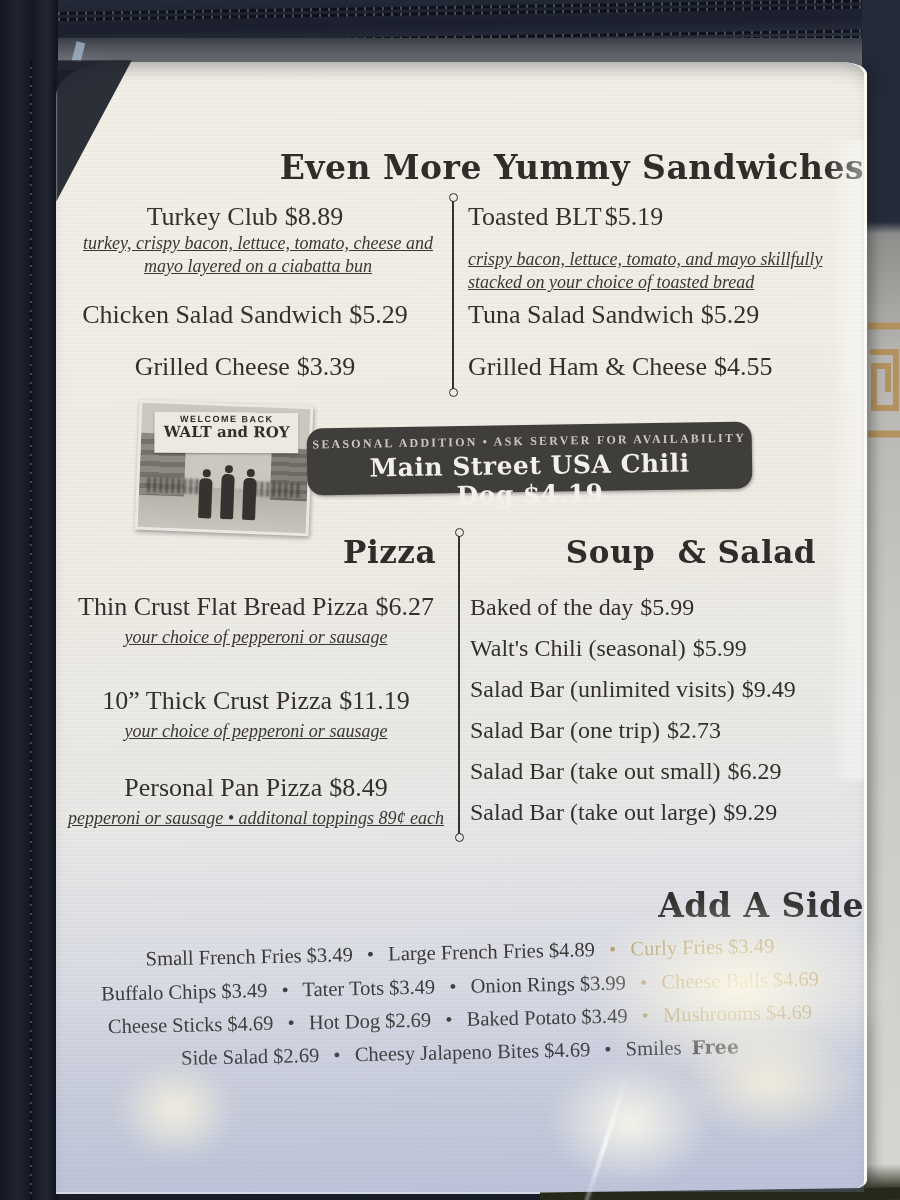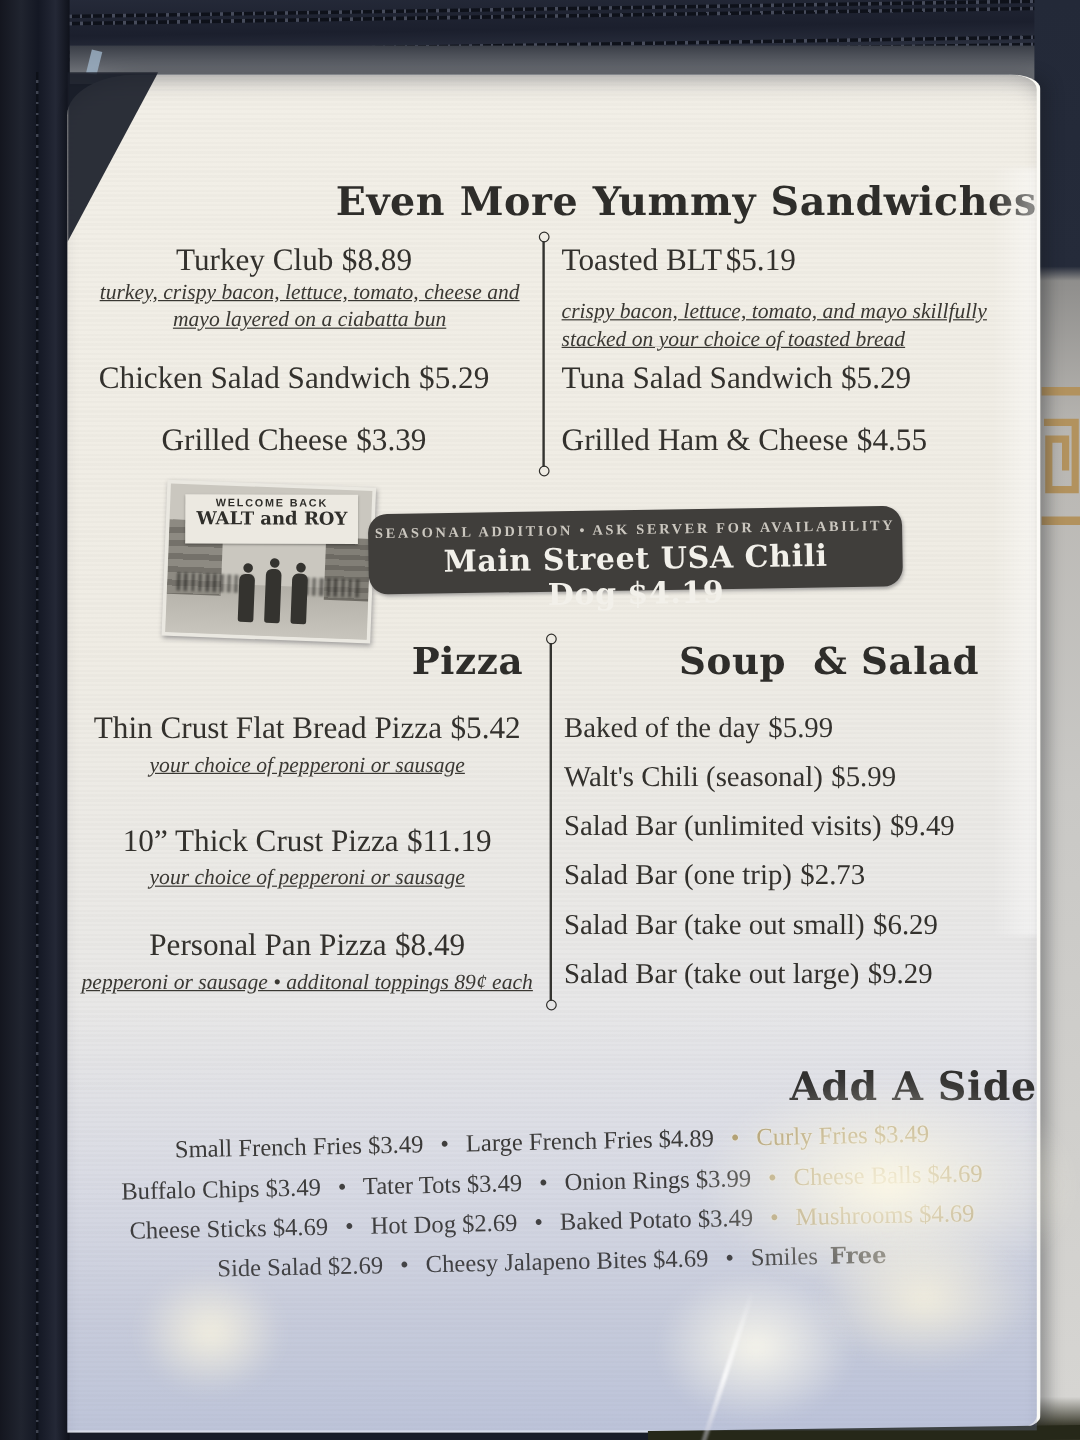--- a/index.html
+++ b/index.html
@@ -195,21 +195,21 @@
 
     <div class="h1" style="left:430px;top:472px;width:330px;font-size:31px">Soup  &amp; Salad</div>
     <div class="h1" style="left:40px;top:472px;width:340px;font-size:31px">Pizza</div>
 
     <div class="vdiv" style="left:402px;top:474px;height:298px">
       <span class="ring top"></span>
       <span class="ring bot"></span>
     </div>
 
     <div class="mi pizza-name ta-r" style="left:10px;top:530px;width:380px">
-      <span>Thin Crust Flat Bread Pizza</span><span class="price">$5.42</span>
+      <span>Thin Crust Flat Bread Pizza</span><span class="price">$6.27</span>
     </div>
     <div class="desc ta-r" style="left:10px;top:564px;width:380px">your choice of pepperoni or sausage</div>
 
     <div class="mi pizza-name ta-r" style="left:10px;top:624px;width:380px">
       <span>10” Thick Crust Pizza</span><span class="price">$11.19</span>
     </div>
     <div class="desc ta-r" style="left:10px;top:658px;width:380px">your choice of pepperoni or sausage</div>
 
     <div class="mi pizza-name ta-r" style="left:10px;top:711px;width:380px">
       <span>Personal Pan Pizza</span><span class="price">$8.49</span>

